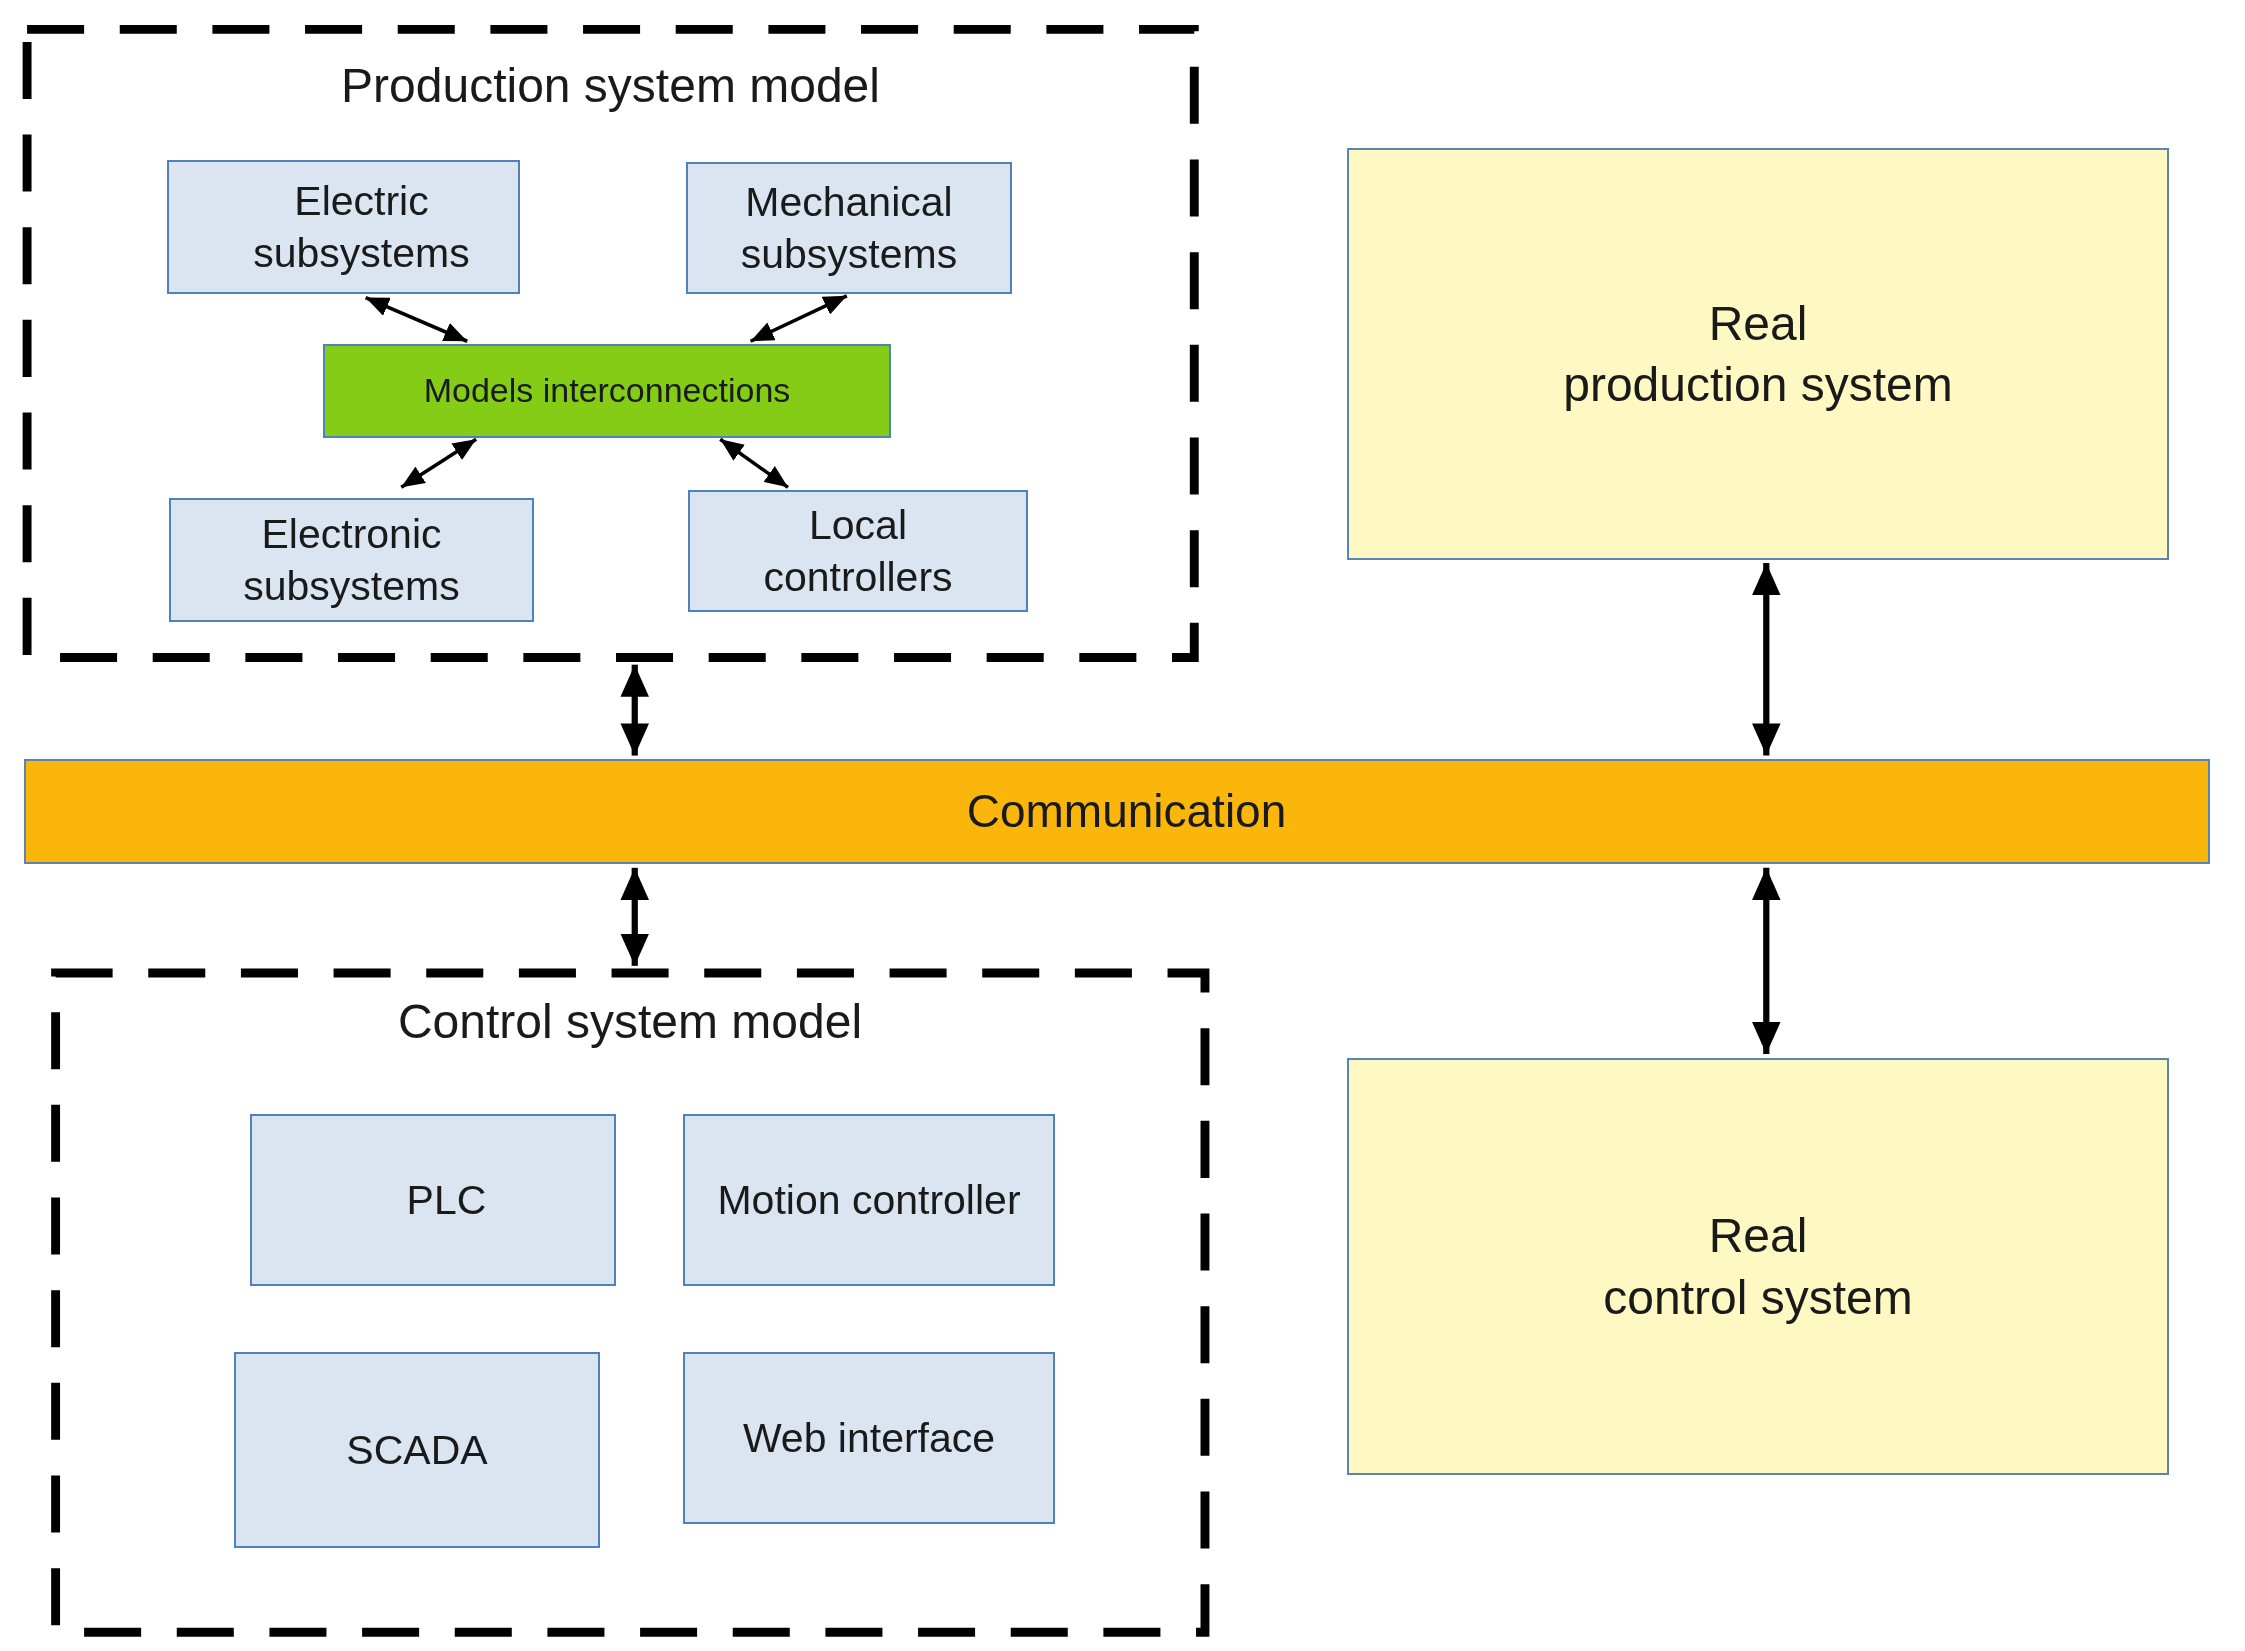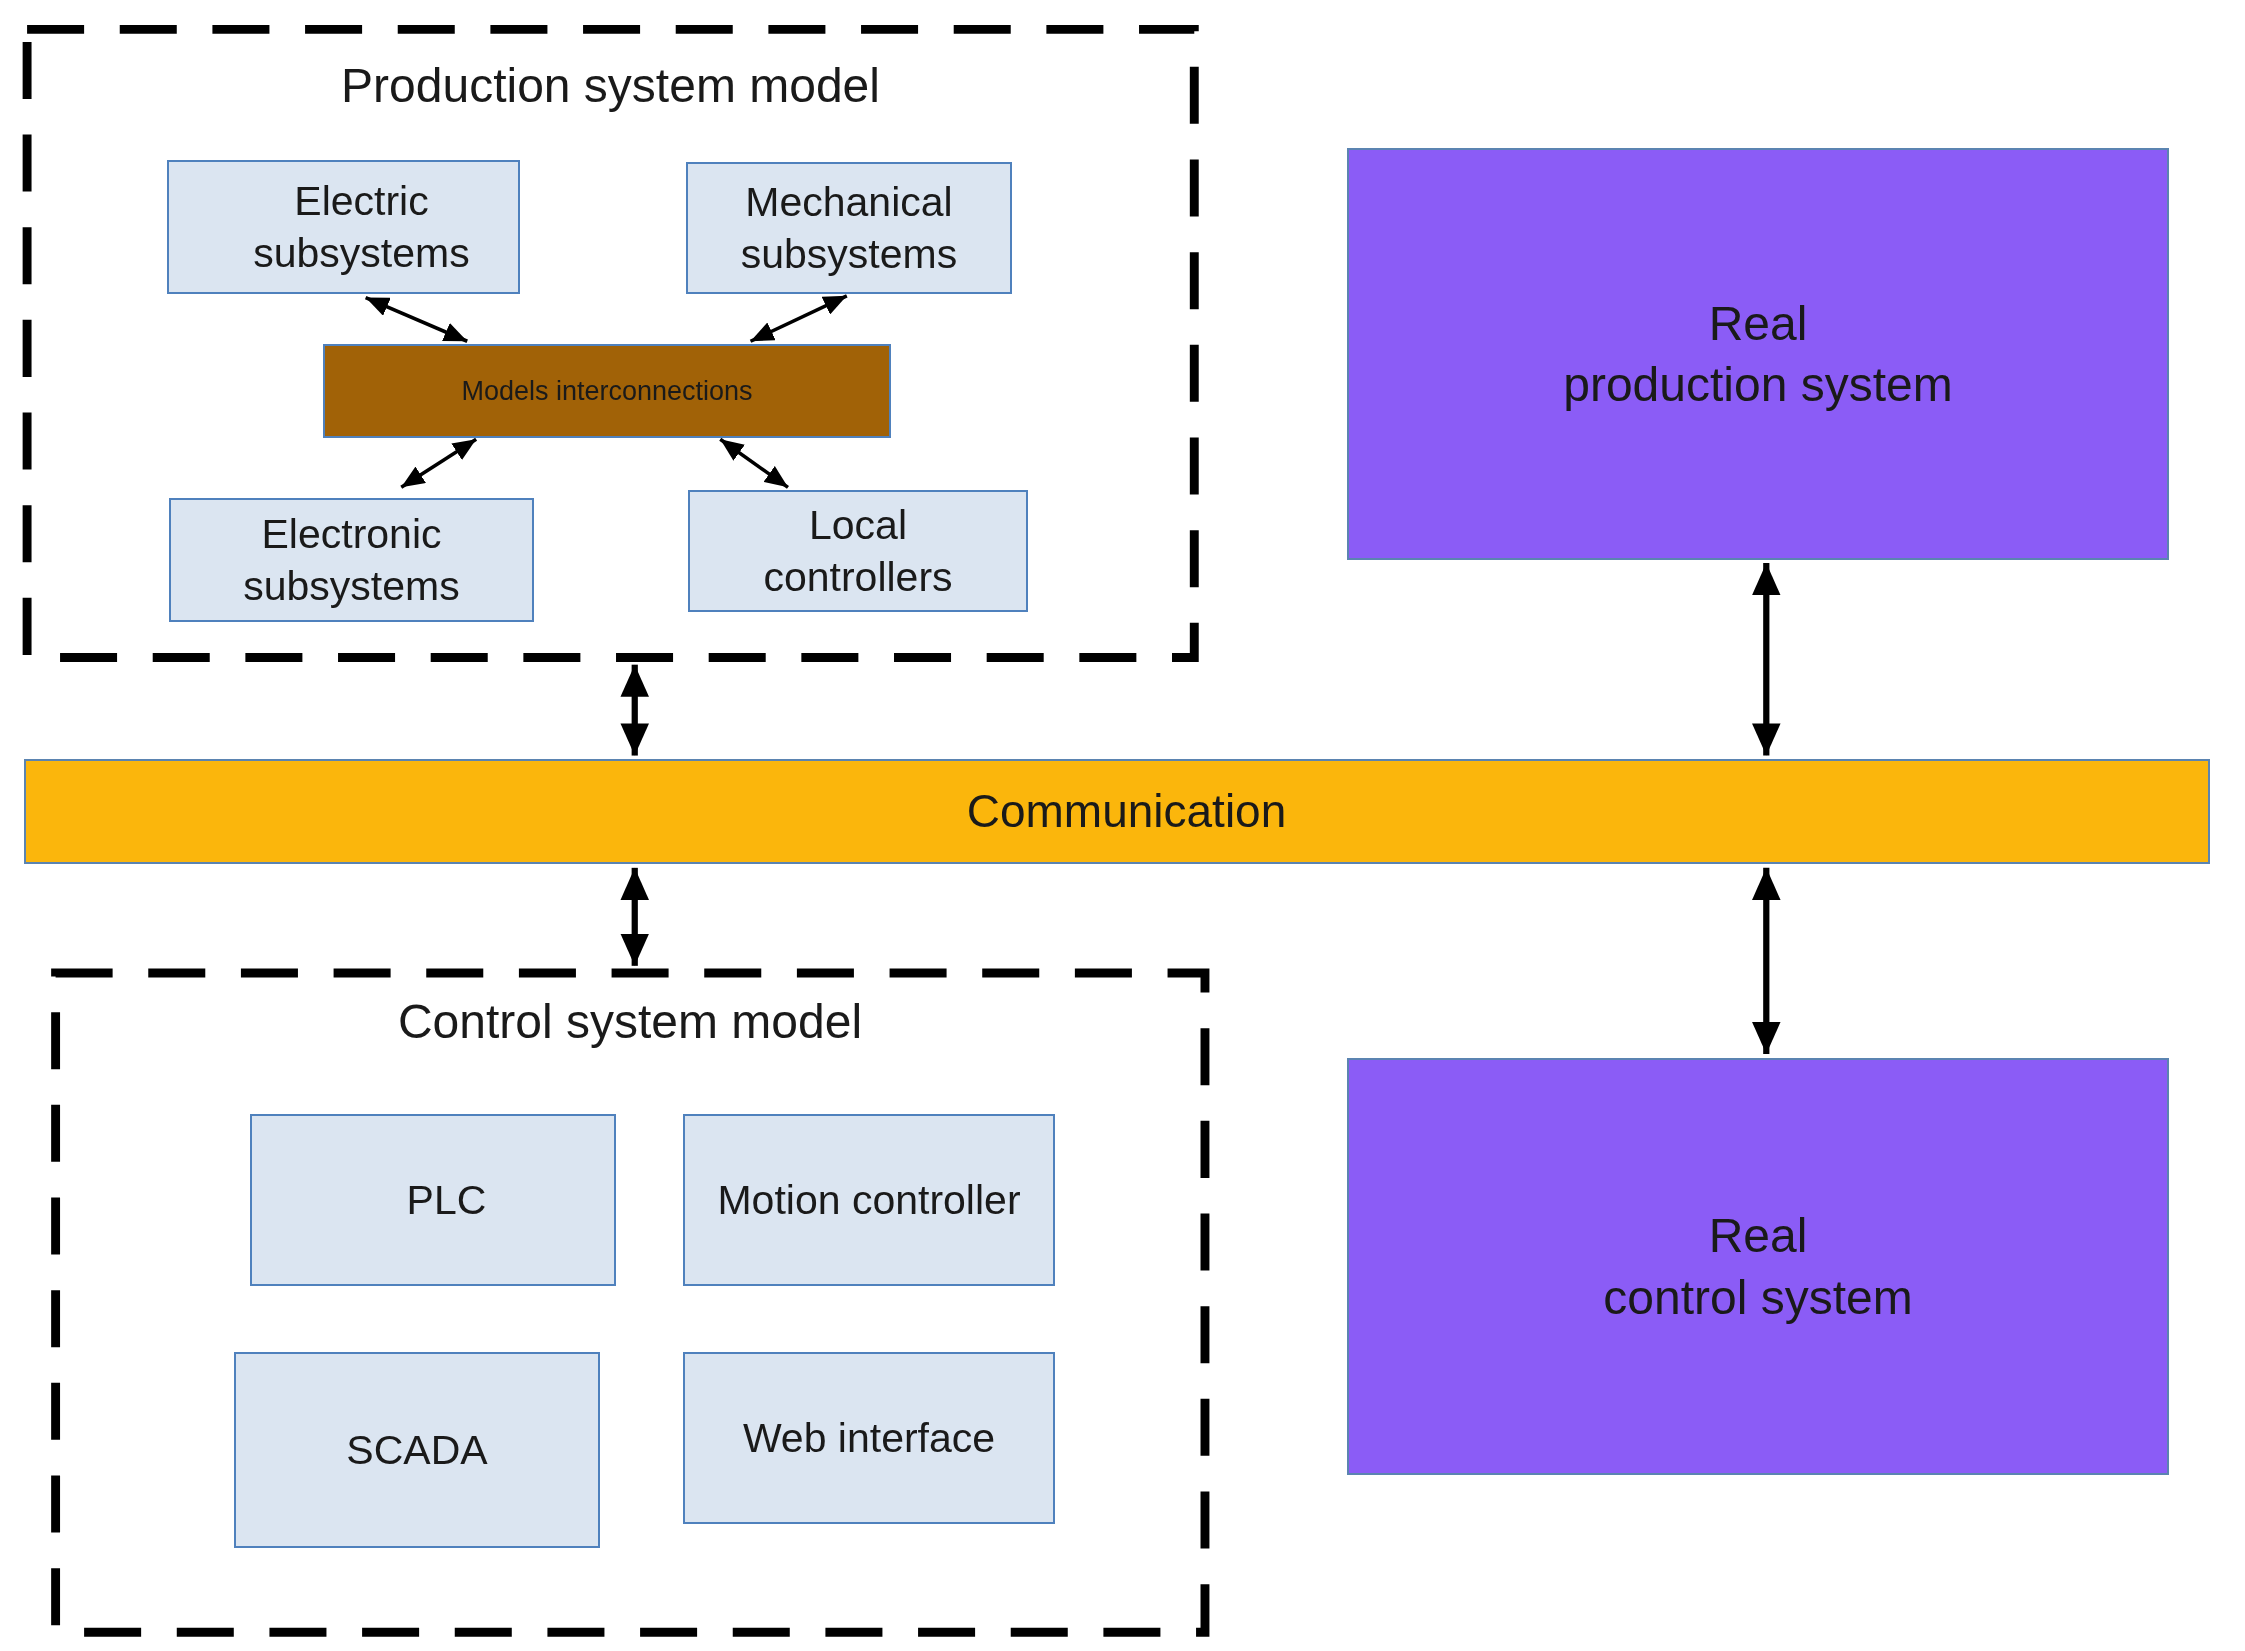--- a/index.html
+++ b/index.html
@@ -26,26 +26,26 @@
     text-align: center;
     white-space: pre-line;
     line-height: 1.28;
   }
   .blue {
     background: #dbe5f1;
     border: 2.7px solid #4f81bd;
     font-size: 41px;
   }
   .interconnect {
-    background: #a16207;
+    background: #84cc16;
     border: 2.7px solid #4f81bd;
-    font-size: 27px;
+    font-size: 34px;
   }
   .real {
-    background: #8b5cf6;
+    background: #fef9c3;
     border: 2.7px solid #5b84b1;
     font-size: 48px;
   }
   .bar {
     background: #fbb60c;
     border: 2.7px solid #5b84b1;
     font-size: 46px;
   }
   .section-title {
     position: absolute;

